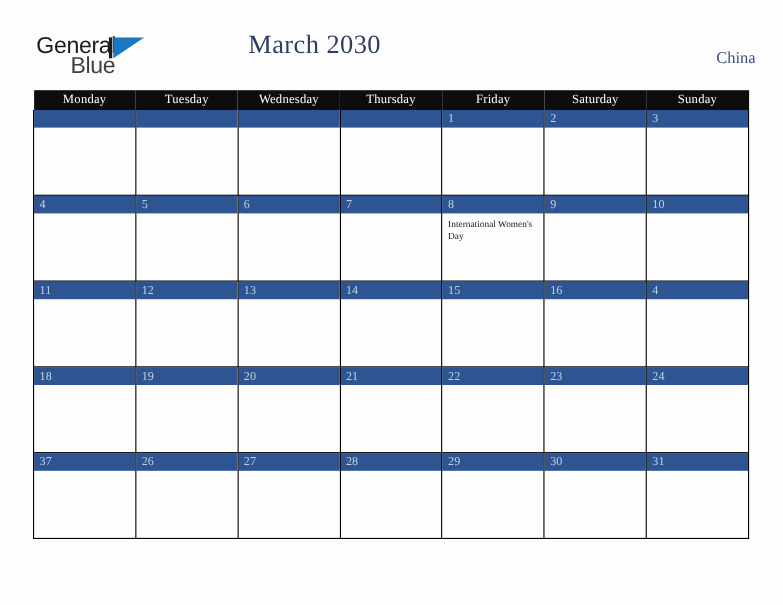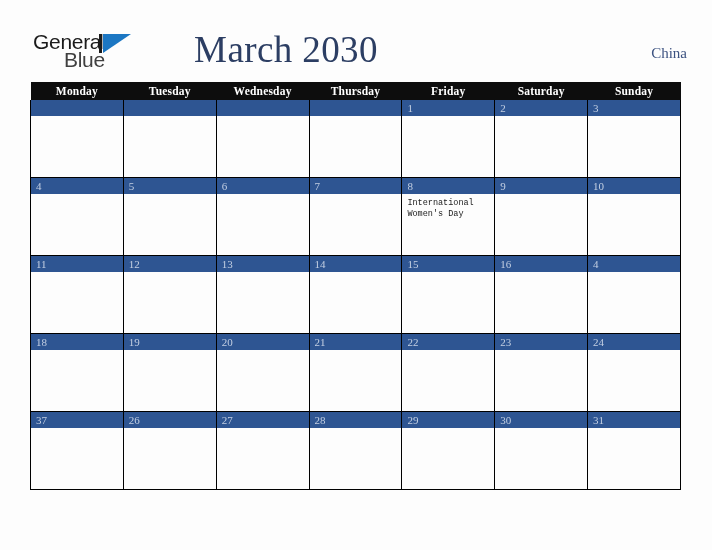--- a/index.html
+++ b/index.html
@@ -83,21 +83,21 @@
   }
 
   
   .month-title {
     position: absolute;
     left: 0;
     top: 28px;
     width: 572px;
     text-align: center;
     font-family: "Liberation Serif", serif;
-    font-size: 37px;
+    font-size: 24px;
     color: #2c3e63;
     letter-spacing: 0.4px;
   }
 
   
   .country {
     position: absolute;
     right: 25px;
     top: 45px;
     font-family: "Liberation Serif", serif;
@@ -113,21 +113,21 @@
     top: 82px;
     width: 651px;
     border-collapse: collapse;
     table-layout: fixed;
   }
   .calendar th {
     background: #0d0d0d;
     color: #ffffff;
     font-family: "Liberation Serif", serif;
     font-size: 11.5px;
-    font-weight: bold;
+    font-weight: normal;
     height: 18px;
     padding: 0;
     text-align: center;
     border: none;
     letter-spacing: 0.2px;
     margin-top: 34px;
   }
   .calendar td {
     padding: 0;
     vertical-align: top;
@@ -154,21 +154,21 @@
   .daynum-bar.empty {
     color: transparent;
   }
   .cell-body {
     padding: 4px 4px 0 5px;
     height: 60px;
     box-sizing: border-box;
     overflow: hidden;
   }
   .event {
-    font-family: Liberation Mono, monospace;
+    font-family: Liberation Serif, serif;
     font-size: 8.5px;
     line-height: 11px;
     color: #1b1b1b;
   }
 </style>
 </head>
 <body>
 
 <div class="page">
 

